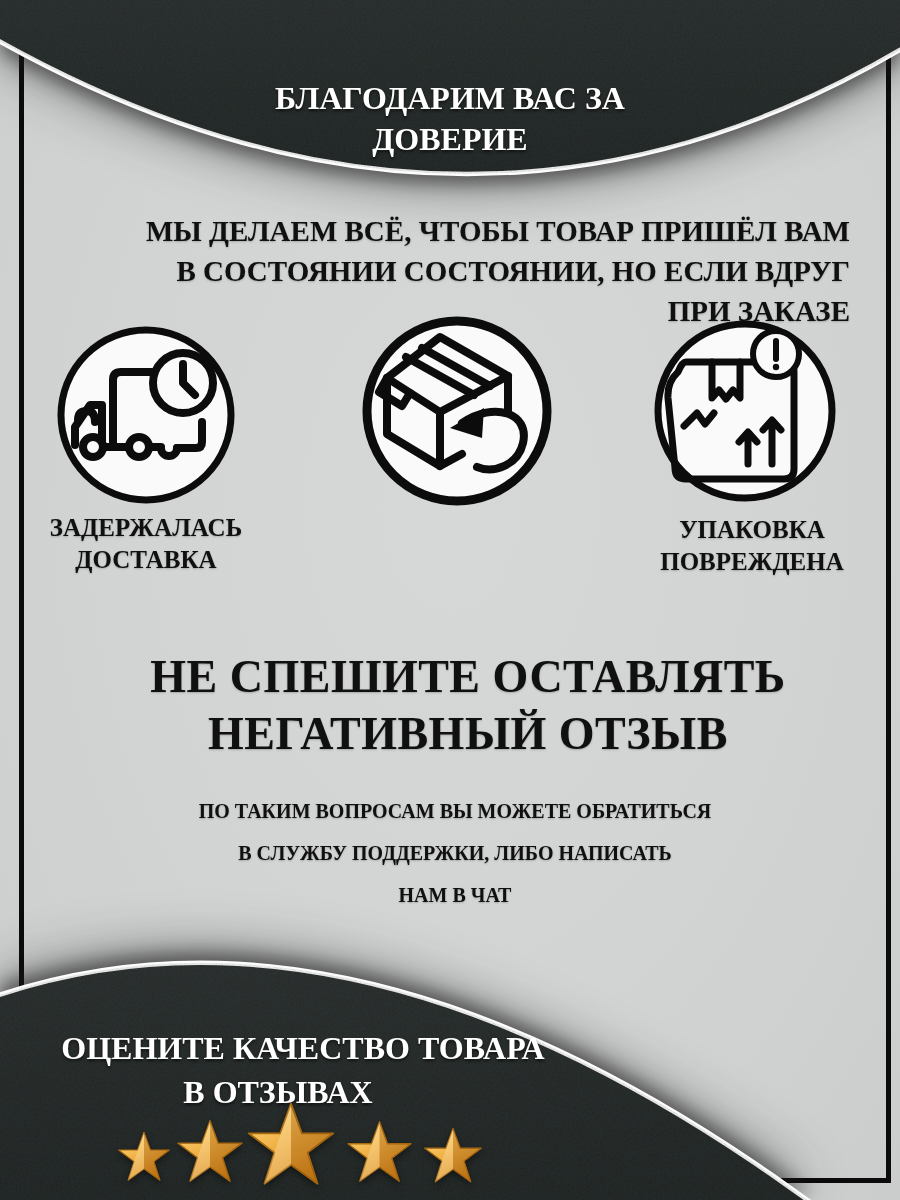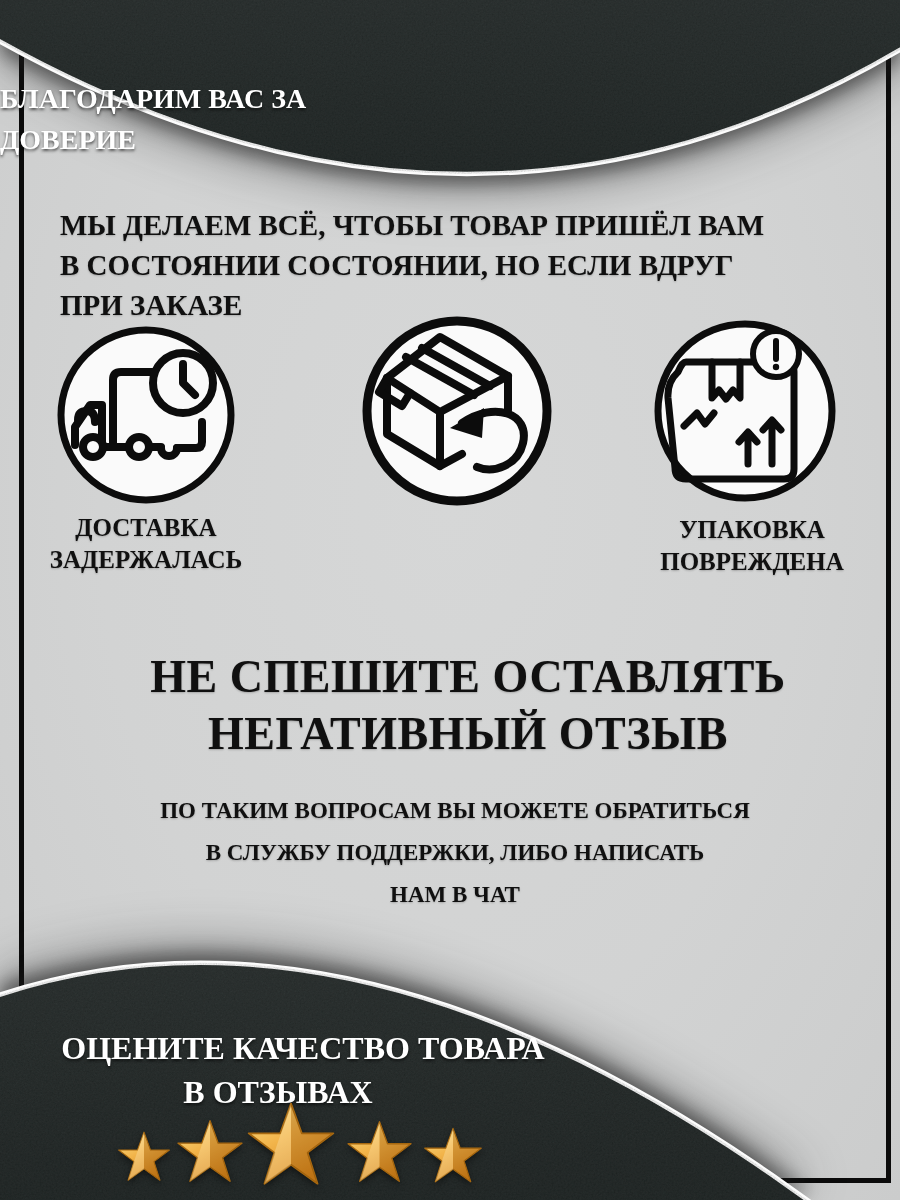--- a/index.html
+++ b/index.html
@@ -7,35 +7,35 @@
     position:relative;width:900px;height:1200px;overflow:hidden;
     background:radial-gradient(ellipse at 50% 42%, #d6d7d7 0%, #d2d3d3 55%, #cbcccc 100%);
     font-family:"Liberation Serif","DejaVu Serif",serif;font-weight:700;
   }
   .frame{position:absolute;left:19px;right:9px;top:12px;bottom:17px;border:5px solid #0b0b0b;}
   .arc{position:absolute;left:0;width:900px;}
   .arc-top{top:0;height:200px;filter:drop-shadow(0 8px 9px rgba(25,25,25,.55)) drop-shadow(0 14px 22px rgba(25,25,25,.33));}
   .arc-bottom{bottom:0;height:245px;filter:drop-shadow(0 -8px 9px rgba(25,25,25,.55)) drop-shadow(0 -14px 22px rgba(25,25,25,.33));}
   .hdr-title{position:absolute;top:22px;left:0;width:900px;text-align:center;
     font-size:44px;letter-spacing:1px;color:#ECA93F;text-shadow:0 2px 3px rgba(0,0,0,.6);white-space:nowrap;}
-  .hdr-sub{position:absolute;top:78px;left:0;width:900px;
-    font-size:28px;line-height:41px;color:#fff;text-shadow:0 2px 3px rgba(0,0,0,.6);}
+  .hdr-sub{position:absolute;top:78px;left:0;width:900px;text-align:center;
+    font-size:32px;line-height:41px;color:#fff;text-shadow:0 2px 3px rgba(0,0,0,.6);}
   .hdr-sub div{white-space:nowrap;}
   .dark-text{color:#101010;text-shadow:0 1px 2px rgba(0,0,0,.22);}
-  .intro{position:absolute;top:205px;left:60px;width:790px;text-align:left;font-size:29px;line-height:40px;}
+  .intro{position:absolute;top:211px;left:60px;width:790px;text-align:right;font-size:29px;line-height:40px;}
   .intro div{white-space:nowrap;}
   .icon-circle{position:absolute;}
   .cap{position:absolute;text-align:center;font-size:25px;line-height:32px;}
   .cap div{white-space:nowrap;}
   .cap-1{left:26px;top:512px;width:240px;}
   .cap-2{left:337px;top:506px;width:240px;}
   .cap-3{left:632px;top:514px;width:240px;}
   .main-title{position:absolute;top:648px;left:63px;width:810px;text-align:center;font-size:46px;line-height:57px;letter-spacing:.5px;}
   .main-title div{white-space:nowrap;}
-  .support{position:absolute;top:790px;left:55px;width:800px;text-align:center;font-size:23px;line-height:42px;}
+  .support{position:absolute;top:790px;left:55px;width:800px;text-align:center;font-size:20px;line-height:42px;}
   .support div{white-space:nowrap;}
   .ftr-text{position:absolute;left:0;width:556px;text-align:center;color:#fff;
     font-size:32px;text-shadow:0 2px 3px rgba(0,0,0,.6);white-space:nowrap;}
   .ftr-line1{top:1030px;padding-left:25px;}
   .ftr-line2{top:1074px;}
   .star{position:absolute;filter:drop-shadow(0 3px 3px rgba(0,0,0,.45));}
   .star svg{display:block;width:100%;height:100%;}
   .star:nth-of-type(1){left:117px;top:1130px;width:54px;height:54px;}
   .star:nth-of-type(2){left:176px;top:1118px;width:68px;height:68px;}
   .star:nth-of-type(3){left:246px;top:1100px;width:90px;height:90px;}
@@ -125,22 +125,22 @@
       <path d="M30,106 L43,93 L51,104 L60,93"></path>
       <path d="M94,144 V114 M85,122 L94,112 L103,122"></path>
       <path d="M118,144 V102 M109,110 L118,100 L127,110"></path>
     </g>
     <circle cx="122" cy="34" r="23" fill="#fafafa" stroke="#0c0c0c" stroke-width="6"></circle>
     <path d="M122,21 V39" fill="none" stroke="#0c0c0c" stroke-width="6" stroke-linecap="round"></path>
     <circle cx="122" cy="47" r="3.2" fill="#0c0c0c"></circle>
   </svg>
 
   <div class="cap cap-1 dark-text">
+    <div>ЗАДЕРЖАЛАСЬ</div>
     <div>ДОСТАВКА</div>
-    <div>ЗАДЕРЖАЛАСЬ</div>
   </div>
   <div class="cap cap-3 dark-text">
     <div>УПАКОВКА</div>
     <div>ПОВРЕЖДЕНА</div>
   </div>
 
   <div class="main-title dark-text">
     <div>НЕ СПЕШИТЕ ОСТАВЛЯТЬ</div>
     <div>НЕГАТИВНЫЙ ОТЗЫВ</div>
   </div>

